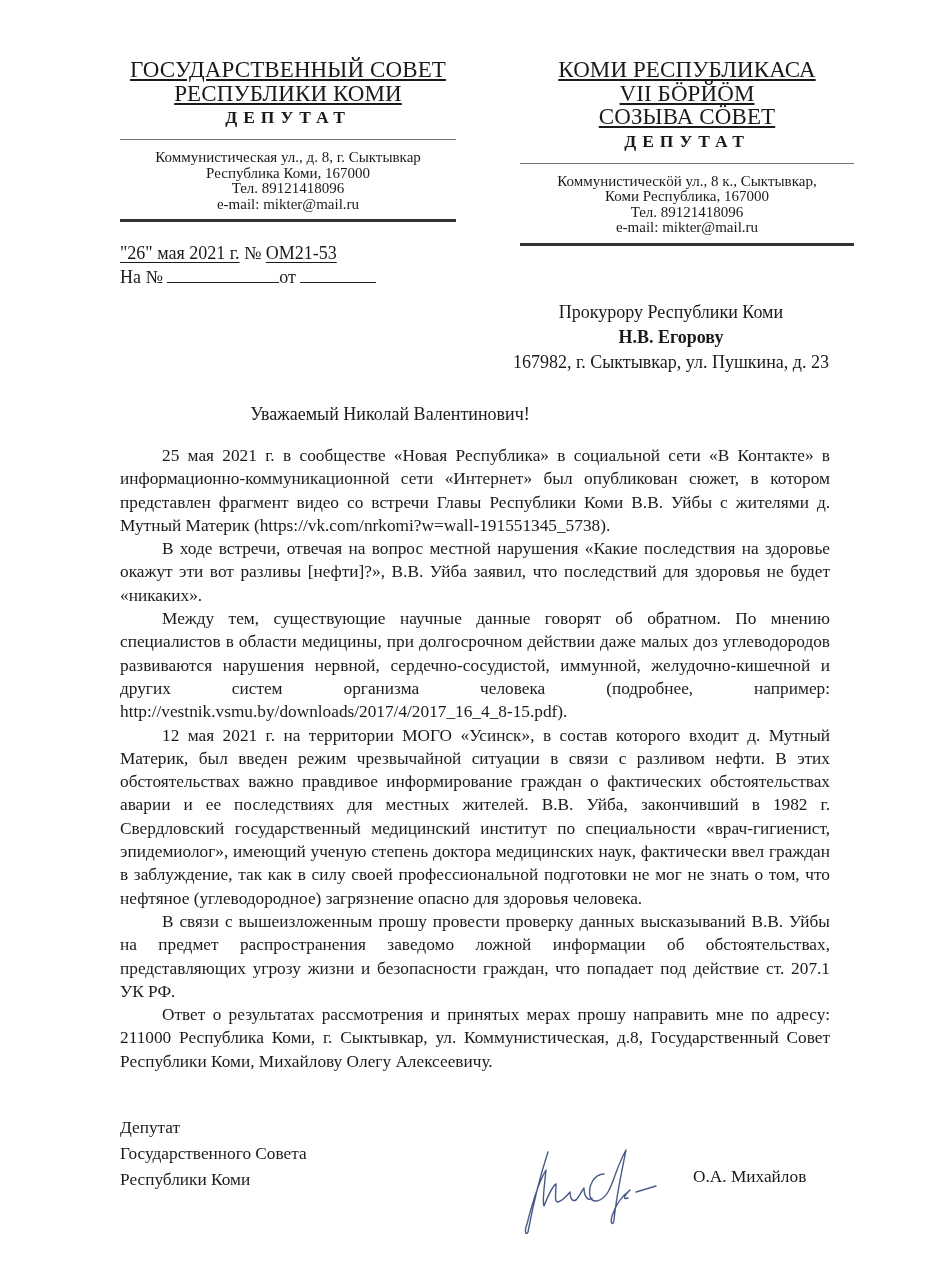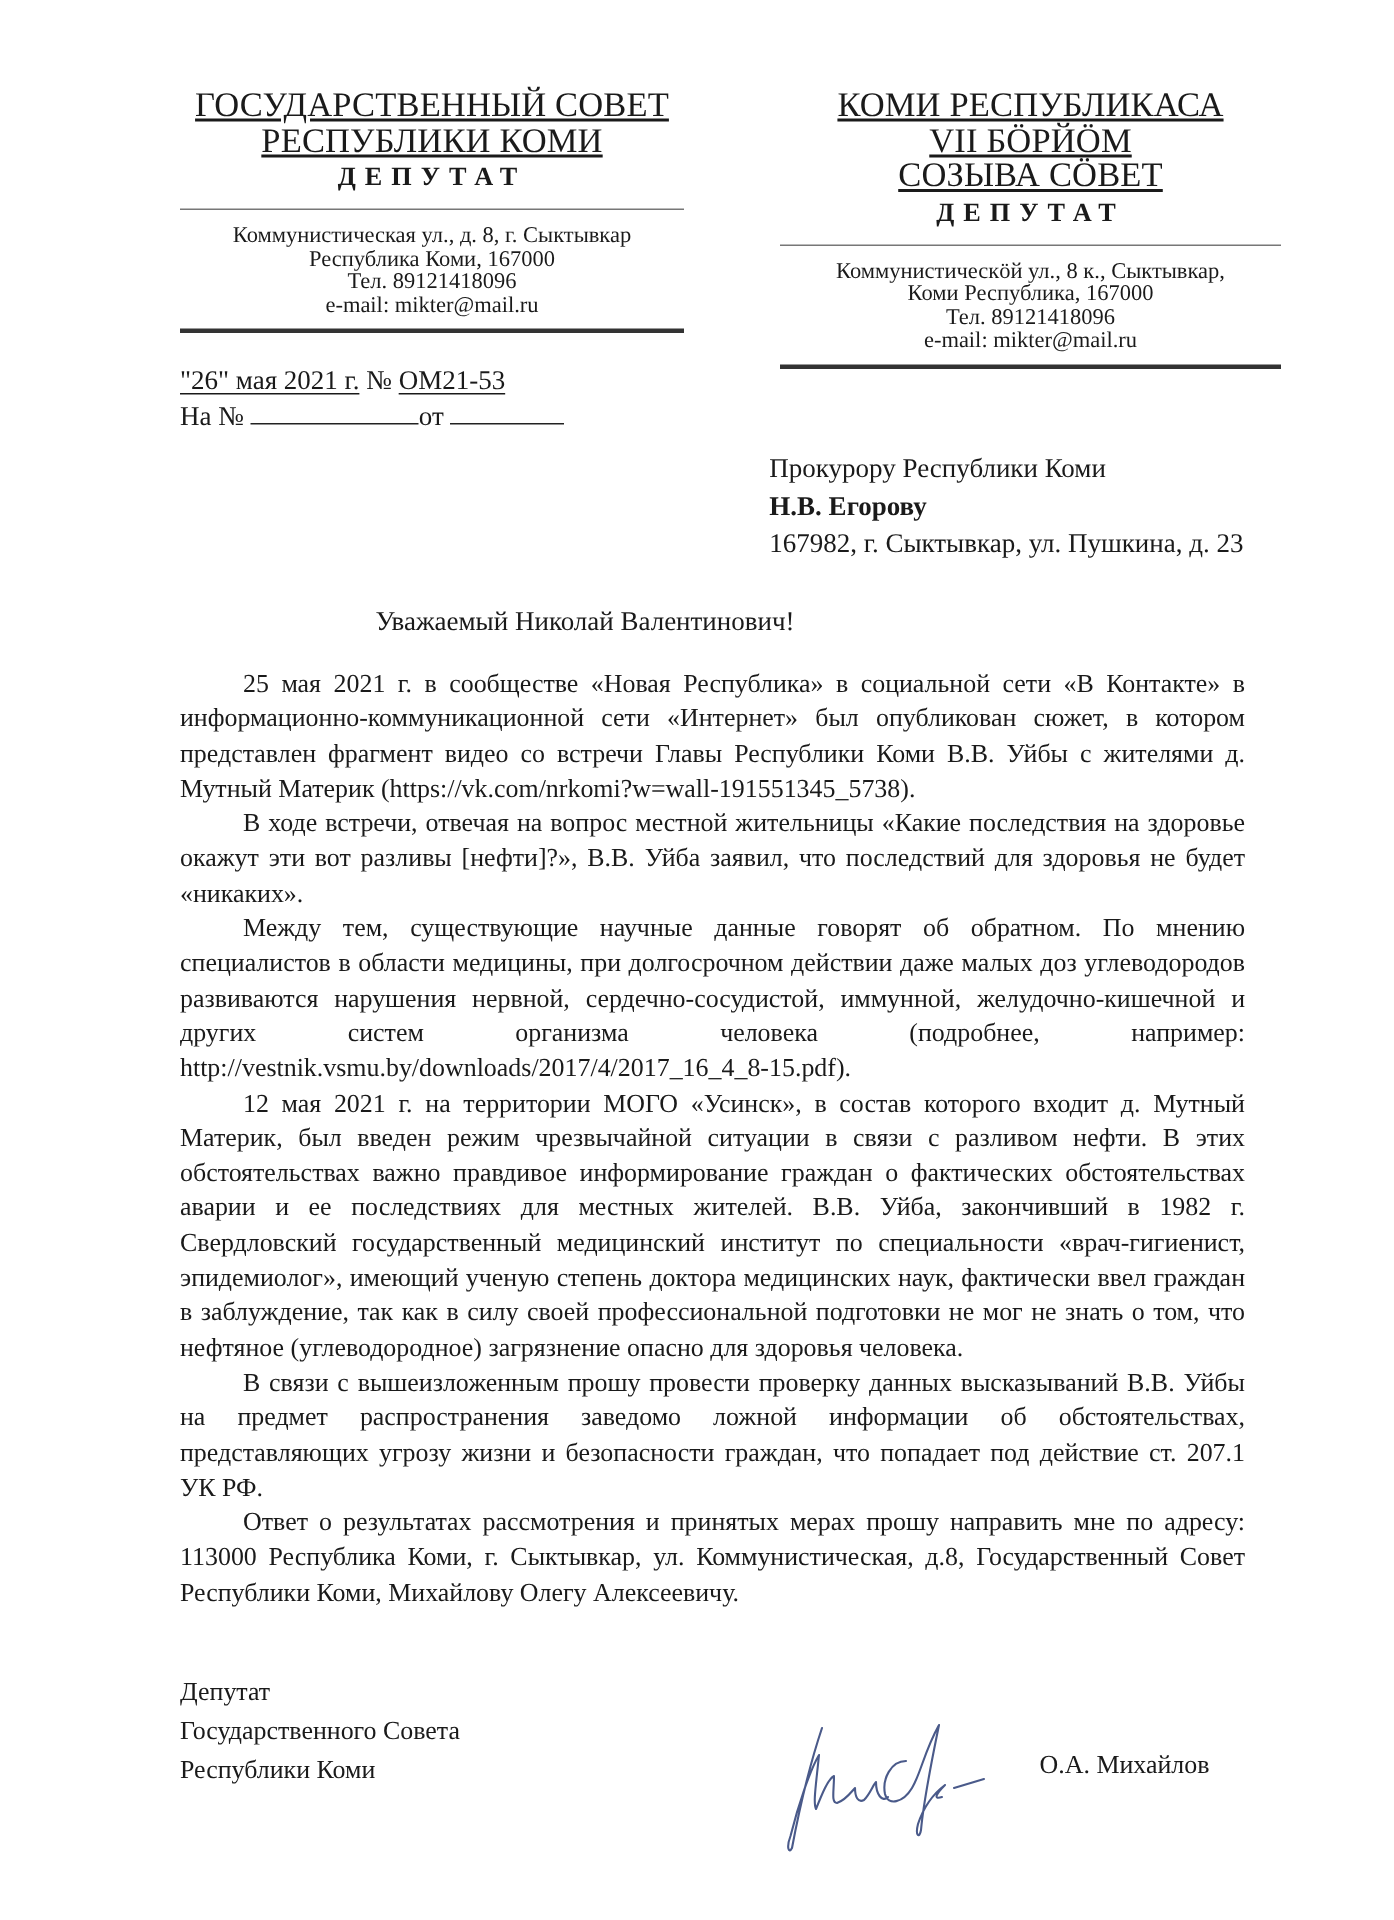--- a/index.html
+++ b/index.html
@@ -9,21 +9,21 @@
   .hdr-left { left: 120px; width: 336px; }
   .hdr-right { left: 520px; width: 334px; }
   .hdr .t { font-size: 23px; line-height: 23.5px; letter-spacing: 0.1px; text-decoration: underline; }
   .hdr .dep { font-weight: bold; font-size: 17.5px; letter-spacing: 6px; line-height: 24px; }
   .hdr .thin { height: 1px; background: #777; margin: 10px 0 10px 0; }
   .hdr .addr { font-size: 15px; line-height: 15.5px; }
   .hdr .thick { height: 3px; background: #333; margin-top: 7px; }
   .reg { position: absolute; left: 120px; top: 241px; font-size: 18px; line-height: 24px; }
   .reg .u { text-decoration: underline; text-underline-offset: 3px; }
   .reg .blank { display: inline-block; border-bottom: 1px solid #222; height: 16px; vertical-align: baseline; }
-  .addressee { position: absolute; right: 100px; top: 300px; text-align: left; font-size: 18px; line-height: 25px; margin-left: 10px; }
+  .addressee { position: absolute; right: 100px; top: 300px; text-align: center; font-size: 18px; line-height: 25px; margin-left: 10px; }
   .addressee .b { font-weight: bold; }
   .salute { position: absolute; left: 0; width: 780px; top: 404px; text-align: center; font-size: 18px; }
   .body { position: absolute; left: 120px; width: 710px; top: 444px; font-size: 17.3px; line-height: 23.3px; text-align: justify; }
   .body p { margin: 0; text-indent: 42px; }
   .sig-left { position: absolute; left: 120px; top: 1115px; font-size: 17.3px; line-height: 26px; }
   .sig-right { position: absolute; left: 693px; top: 1167px; font-size: 17.3px; }
   .signature { position: absolute; left: 518px; top: 1140px; width: 160px; height: 100px; }
 </style>
 </head>
 <body>
@@ -69,25 +69,25 @@
 <div class="addressee">
   <div>Прокурору Республики Коми</div>
   <div class="b">Н.В. Егорову</div>
   <div>167982, г. Сыктывкар, ул. Пушкина, д. 23</div>
 </div>
 
 <div class="salute">Уважаемый Николай Валентинович!</div>
 
 <div class="body">
   <p>25 мая 2021 г. в сообществе «Новая Республика» в социальной сети «В Контакте» в информационно-коммуникационной сети «Интернет» был опубликован сюжет, в котором представлен фрагмент видео со встречи Главы Республики Коми В.В. Уйбы с жителями д. Мутный Материк (https://vk.com/nrkomi?w=wall-191551345_5738).</p>
-  <p>В ходе встречи, отвечая на вопрос местной жительницы «Какие последствия на здоровье окажут эти вот разливы [нефти]?», В.В. Уйба заявил, что последствий для здоровья не будет «никаких».</p>
+  <p>В ходе встречи, отвечая на вопрос местной нарушения «Какие последствия на здоровье окажут эти вот разливы [нефти]?», В.В. Уйба заявил, что последствий для здоровья не будет «никаких».</p>
   <p>Между тем, существующие научные данные говорят об обратном. По мнению специалистов в области медицины, при долгосрочном действии даже малых доз углеводородов развиваются нарушения нервной, сердечно-сосудистой, иммунной, желудочно-кишечной и других систем организма человека (подробнее, например: http://vestnik.vsmu.by/downloads/2017/4/2017_16_4_8-15.pdf).</p>
   <p>12 мая 2021 г. на территории МОГО «Усинск», в состав которого входит д. Мутный Материк, был введен режим чрезвычайной ситуации в связи с разливом нефти. В этих обстоятельствах важно правдивое информирование граждан о фактических обстоятельствах аварии и ее последствиях для местных жителей. В.В. Уйба, закончивший в 1982 г. Свердловский государственный медицинский институт по специальности «врач-гигиенист, эпидемиолог», имеющий ученую степень доктора медицинских наук, фактически ввел граждан в заблуждение, так как в силу своей профессиональной подготовки не мог не знать о том, что нефтяное (углеводородное) загрязнение опасно для здоровья человека.</p>
   <p>В связи с вышеизложенным прошу провести проверку данных высказываний В.В. Уйбы на предмет распространения заведомо ложной информации об обстоятельствах, представляющих угрозу жизни и безопасности граждан, что попадает под действие ст. 207.1 УК РФ.</p>
-  <p>Ответ о результатах рассмотрения и принятых мерах прошу направить мне по адресу: 113000 Республика Коми, г. Сыктывкар, ул. Коммунистическая, д.8, Государственный Совет Республики Коми, Михайлову Олегу Алексеевичу.</p>
+  <p>Ответ о результатах рассмотрения и принятых мерах прошу направить мне по адресу: 211000 Республика Коми, г. Сыктывкар, ул. Коммунистическая, д.8, Государственный Совет Республики Коми, Михайлову Олегу Алексеевичу.</p>
 </div>
 
 <div class="sig-left">
   <div>Депутат</div>
   <div>Государственного Совета</div>
   <div>Республики Коми</div>
 </div>
 
 <svg class="signature" viewBox="0 0 160 100">
   <g fill="none" stroke="#4a5a8a" stroke-width="1.4" stroke-linecap="round" stroke-linejoin="round">

